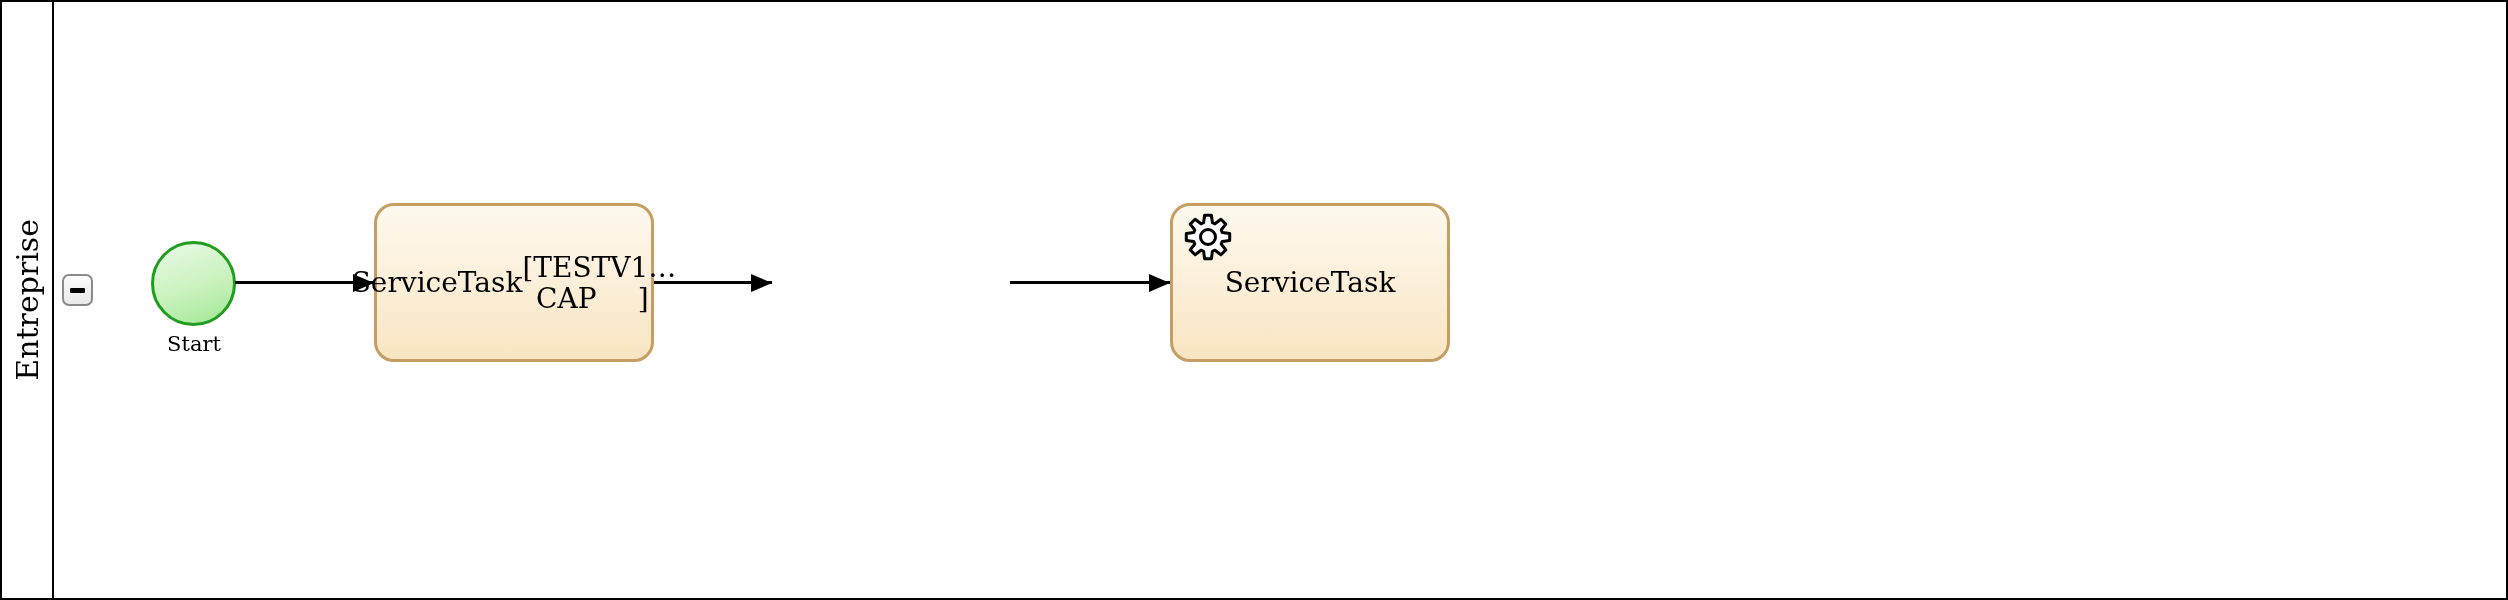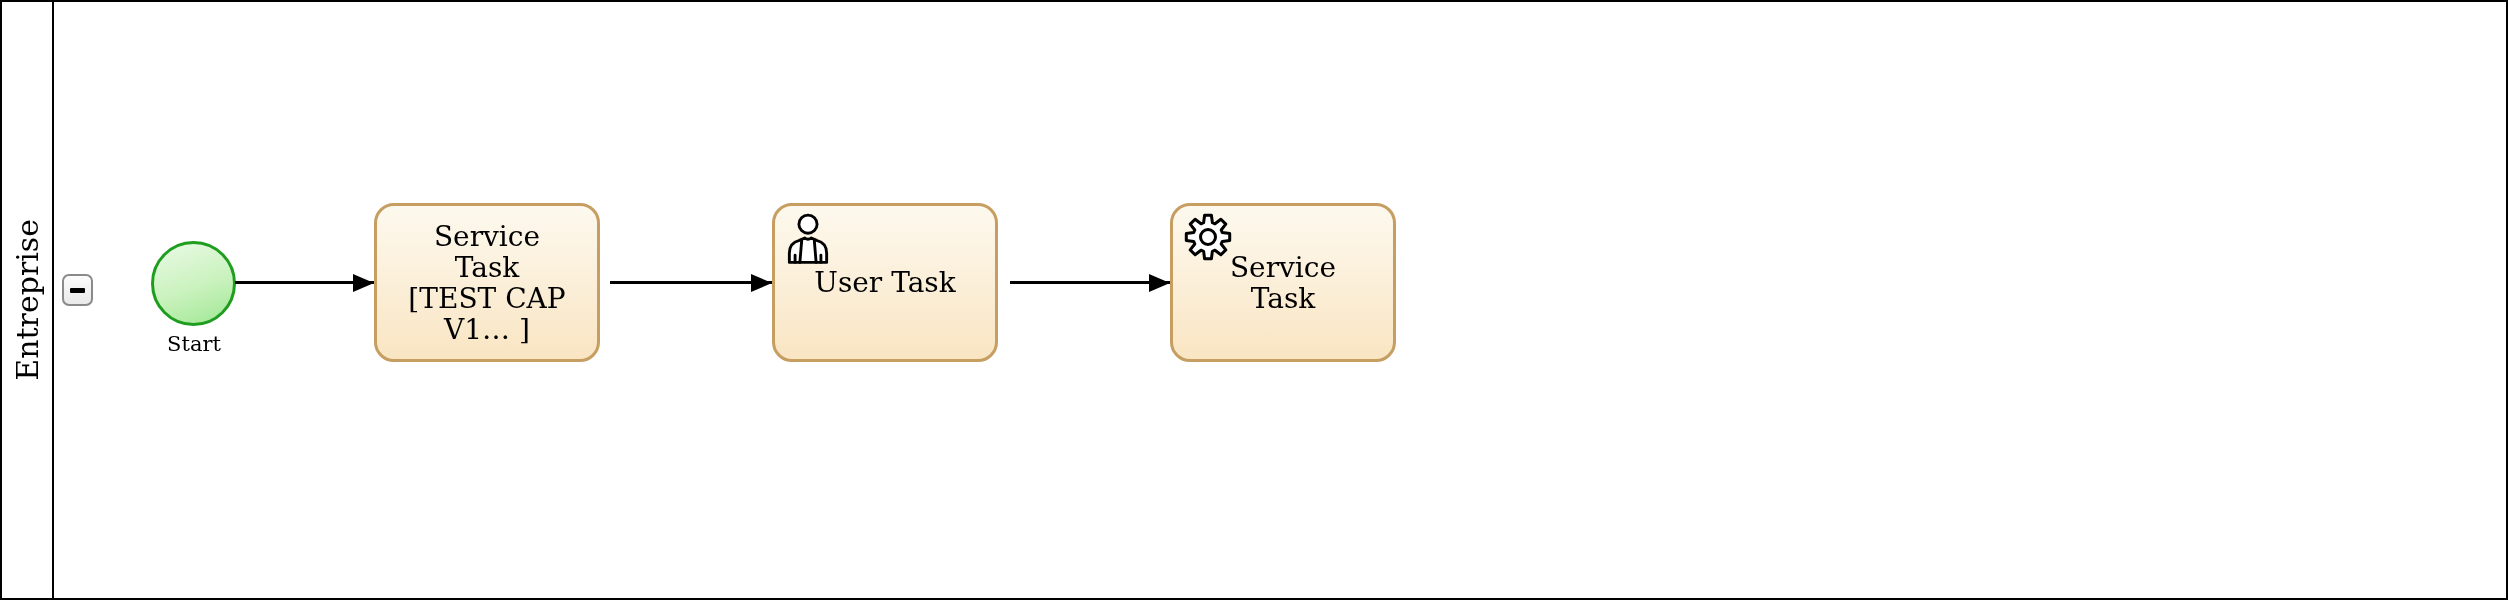--- a/index.html
+++ b/index.html
@@ -35,25 +35,25 @@
     box-sizing:border-box; border-radius:50%;
     border:3px solid #1f9d1f;
     background:linear-gradient(160deg,#eafae6 0%,#c9f2bd 55%,#a0e794 100%);
   }
   .start-label {
     position:absolute; left:127px; top:330px; width:130px;
     text-align:center; font-size:21px;
   }
   
   .task {
-    position:absolute; top:201px; width:226px; height:159px;
+    position:absolute; top:201px; width:280px; height:159px;
     box-sizing:border-box;
     border:3px solid #c79e62; border-radius:20px;
     background:linear-gradient(#fdf9ee 0%, #fbeed7 55%, #f9e5c2 100%);
-    display:flex; flex-direction:column; align-items:center; justify-content:center;
+    display:flex; flex-direction:row; align-items:center; justify-content:center;
     text-align:center; font-size:28px; line-height:31px;
   }
   .task-1 { left:372px; }
   .task-2 { left:770px; }
   .task-3 { left:1168px; }
   .task-icon { position:absolute; top:7px; left:11px; }
   
   .flow { position:absolute; top:279px; height:3px; background:#000; }
   .flow::after {
     content:""; position:absolute; right:0; top:50%; transform:translateY(-50%);
@@ -86,30 +86,20 @@
   <div class="flow flow-2"></div>
   <div class="flow flow-3"></div>
 
   <div class="task task-1">
     <span>Service</span>
     <span>Task</span>
     <span>[TEST CAP</span>
     <span>V1… ]</span>
   </div>
 
-  <div class="task task-2">
-    <span class="task-icon">
-      <svg width="44" height="51" viewBox="0 0 46 53" fill="none">
-        <circle cx="23" cy="11.5" r="9.5" fill="#ffffff" stroke="#000000" stroke-width="3"></circle>
-        <path d="M3.5,51.5 V42 Q3.5,31 14,28.5 L19.5,26 Q23,28.5 26.5,26 L32,28.5 Q42.5,31 42.5,42 V51.5 Z" fill="#ffffff" stroke="#000000" stroke-width="3" stroke-linejoin="round"></path>
-        <path d="M16.5,27.5 L14.5,51.5 M29.5,27.5 L31.5,51.5 M9.5,44 L9.5,51.5 M36.5,44 L36.5,51.5" stroke="#000000" stroke-width="3" stroke-linecap="round"></path>
-      </svg>
-    </span>
-    <span>User Task</span>
-  </div>
 
   <div class="task task-3">
     <span class="task-icon">
       <svg width="48" height="48" viewBox="0 0 48 48" fill="none">
         <path d="M38.3,19.6 L45.7,20.6 L45.7,27.4 L38.3,28.4 L37.2,31.0 L41.8,36.9 L36.9,41.8 L31.0,37.2
                  L28.4,38.3 L27.4,45.7 L20.6,45.7 L19.6,38.3 L17.0,37.2 L11.1,41.8 L6.2,36.9 L10.8,31.0
                  L9.7,28.4 L2.3,27.4 L2.3,20.6 L9.7,19.6 L10.8,17.0 L6.2,11.1 L11.1,6.2 L17.0,10.8
                  L19.6,9.7 L20.6,2.3 L27.4,2.3 L28.4,9.7 L31.0,10.8 L36.9,6.2 L41.8,11.1 L37.2,17.0 Z" fill="#ffffff" stroke="#000000" stroke-width="3" stroke-linejoin="round"></path>
         <circle cx="24" cy="24" r="7.5" fill="#ffffff" stroke="#000000" stroke-width="3"></circle>
       </svg>

